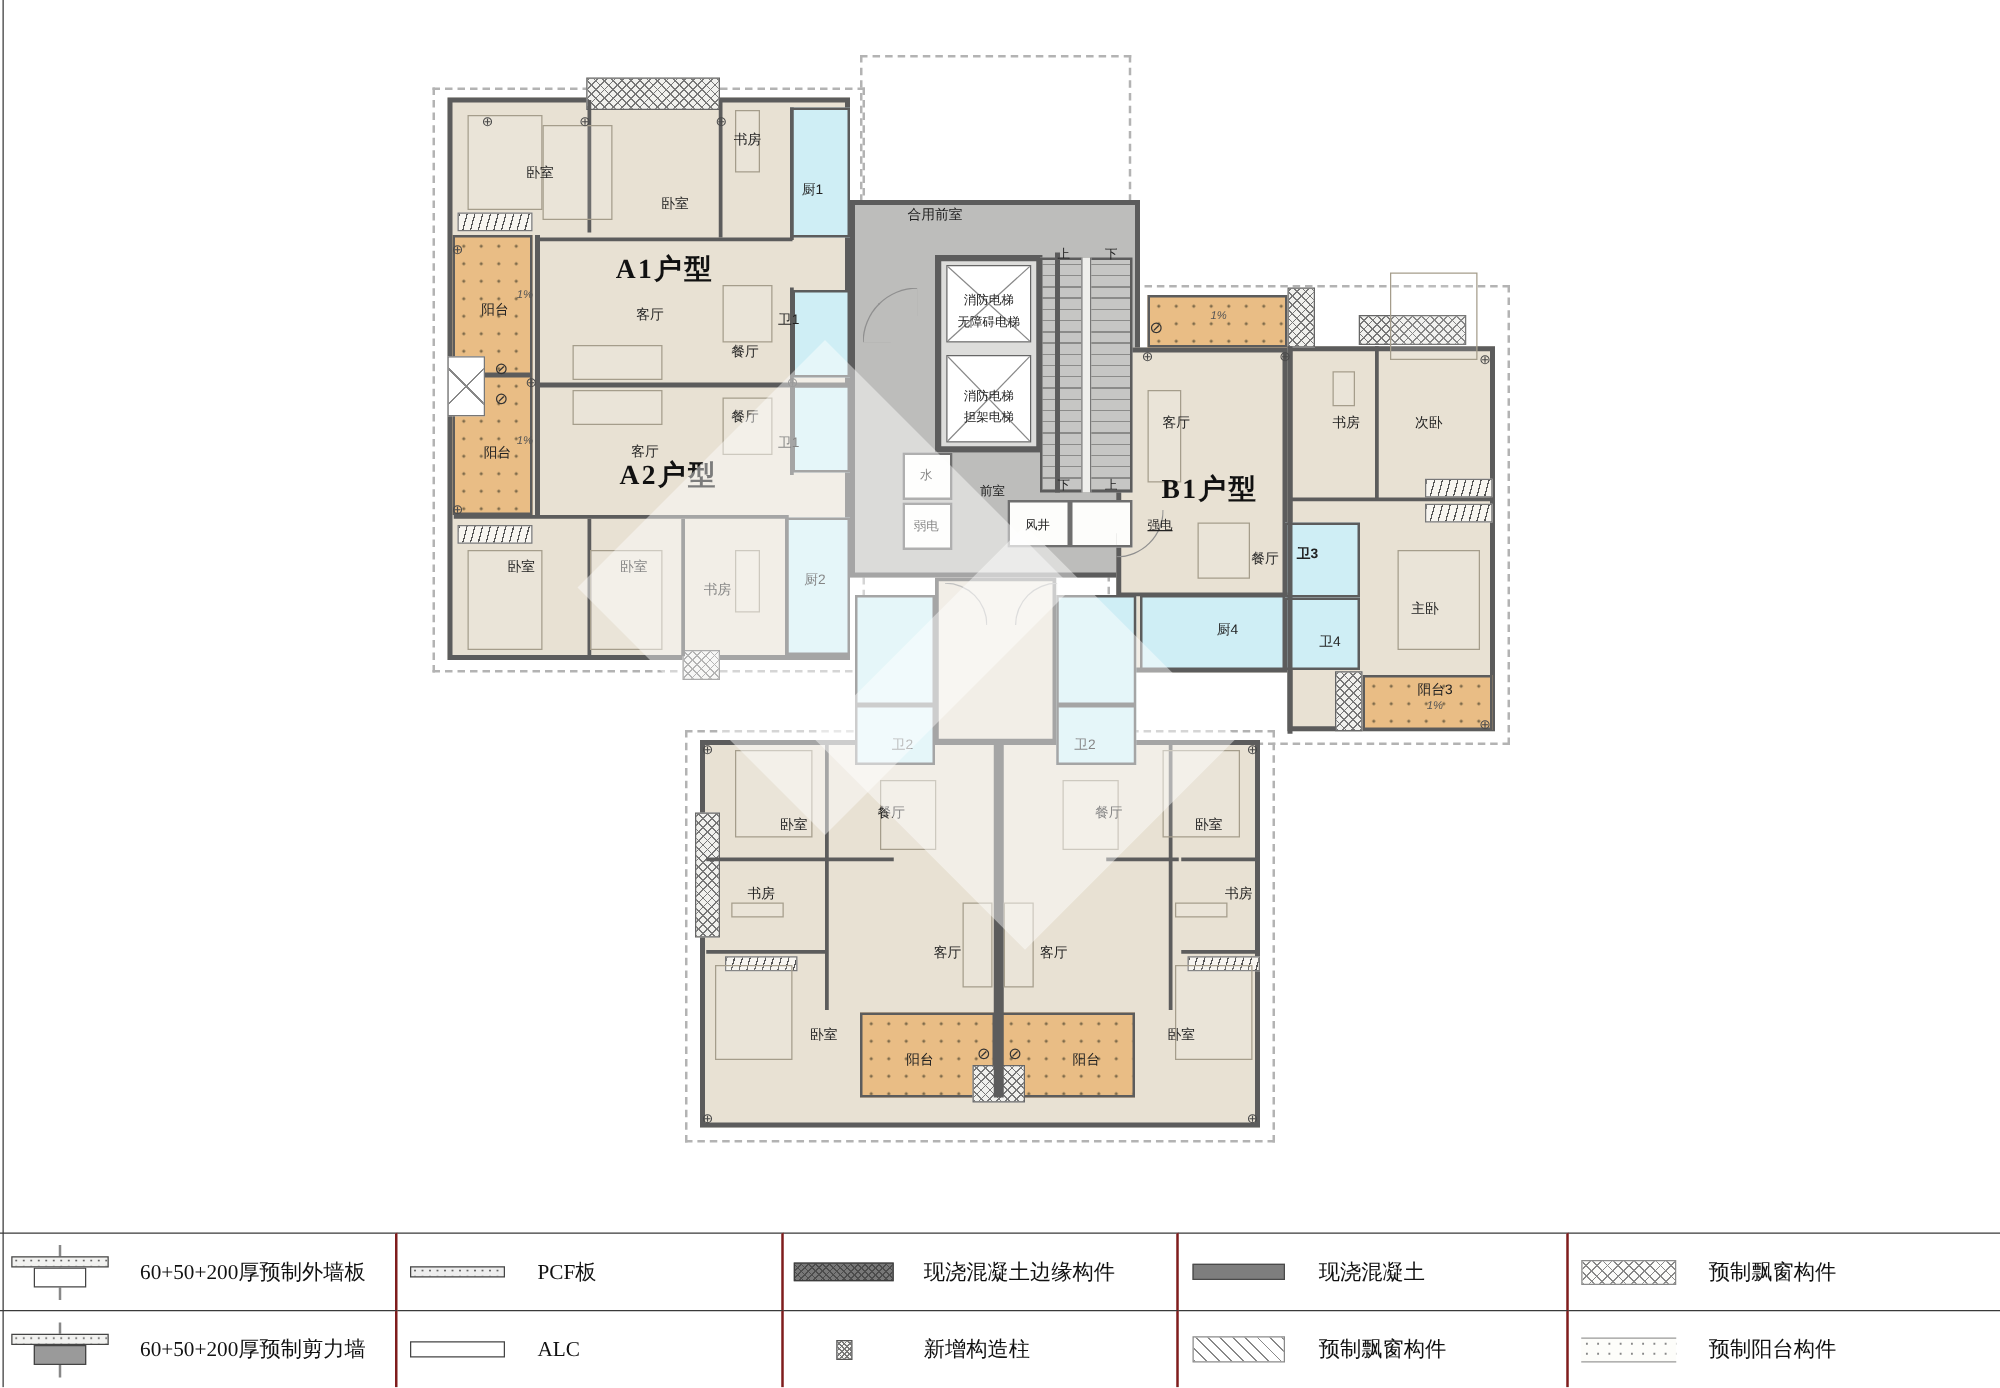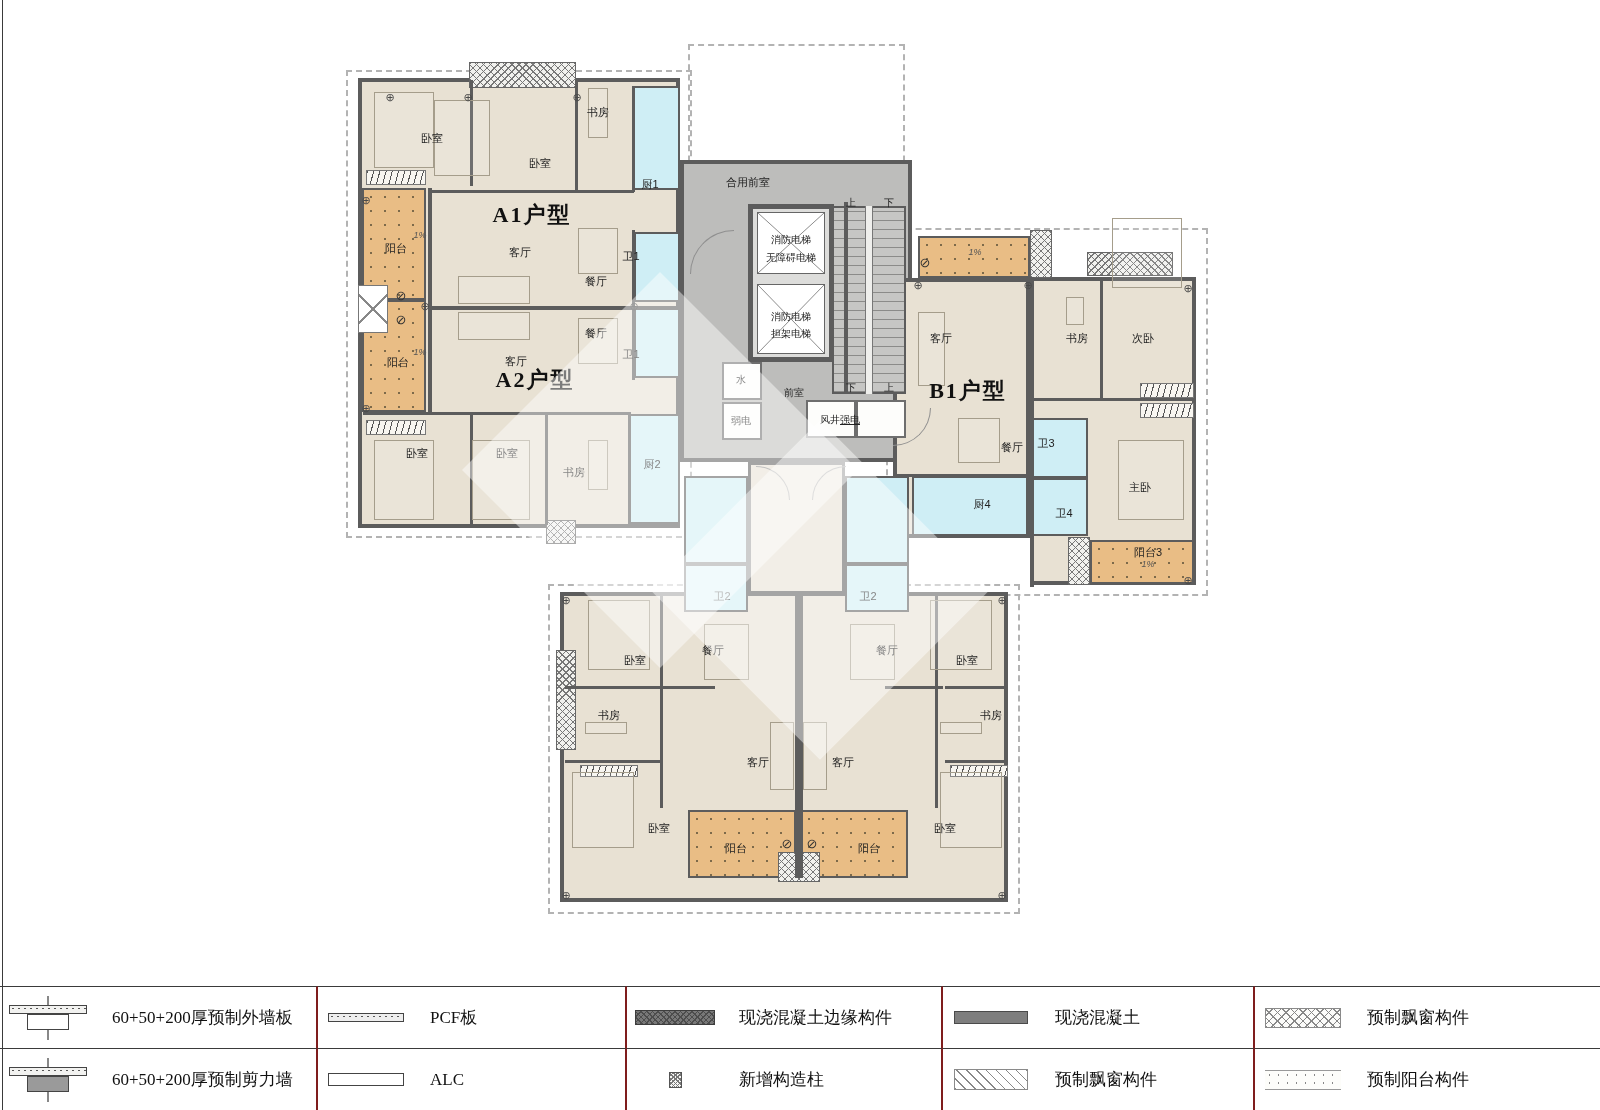--- a/index.html
+++ b/index.html
@@ -218,52 +218,52 @@
       <span class="lbl lm" style="left: 566px; top: 895px;">⊕</span>
       <span class="lbl lm" style="left: 1002px; top: 895px;">⊕</span>
     </div>
   <div id="label-layer" class="abs" style="left:0;top:0;width:1600px;height:1110px;">
       <span class="lbl lu" style="left: 532px; top: 215px;">A1户型</span>
       <span class="lbl lu" style="left: 535px; top: 380px;">A2户型</span>
       <span class="lbl lu" style="left: 968px; top: 391px;">B1户型</span>
       <span class="lbl lr" style="left: 432px; top: 138px;">卧室</span>
       <span class="lbl lr" style="left: 540px; top: 163px;">卧室</span>
       <span class="lbl lr" style="left: 598px; top: 112px;">书房</span>
-      <span class="lbl lr" style="left: 650px; top: 152px; margin-top: 32px;">厨1</span>
+      <span class="lbl lr" style="left: 650px; top: 152px;">厨1</span>
       <span class="lbl lr" style="left: 396px; top: 248px;">阳台</span>
       <span class="lbl lr" style="left: 520px; top: 252px;">客厅</span>
       <span class="lbl lr" style="left: 596px; top: 281px;">餐厅</span>
       <span class="lbl lr" style="left: 631px; top: 256px;">卫1</span>
       <span class="lbl lr" style="left: 596px; top: 333px;">餐厅</span>
       <span class="lbl lr" style="left: 516px; top: 361px;">客厅</span>
       <span class="lbl lr" style="left: 398px; top: 362px;">阳台</span>
       <span class="lbl lr" style="left: 631px; top: 354px;">卫1</span>
       <span class="lbl lr" style="left: 417px; top: 453px;">卧室</span>
       <span class="lbl lr" style="left: 507px; top: 453px;">卧室</span>
       <span class="lbl lr" style="left: 574px; top: 472px;">书房</span>
       <span class="lbl lr" style="left: 652px; top: 464px; text-align: center;">厨2</span>
-      <span class="lbl lr" style="left: 748px; top: 182px;">合用前室</span>
+      <span class="lbl lr" style="left: 748px; top: 172px;">合用前室</span>
       <span class="lbl ls" style="left: 791px; top: 240px;">消防电梯</span>
       <span class="lbl ls" style="left: 791px; top: 258px;">无障碍电梯</span>
       <span class="lbl ls" style="left: 791px; top: 317px;">消防电梯</span>
       <span class="lbl ls" style="left: 791px; top: 334px;">担架电梯</span>
       <span class="lbl ls" style="left: 851px; top: 203px;">上</span>
       <span class="lbl ls" style="left: 889px; top: 203px;">下</span>
       <span class="lbl ls" style="left: 851px; top: 388px;">下</span>
       <span class="lbl ls" style="left: 889px; top: 388px;">上</span>
       <span class="lbl ls" style="left: 741px; top: 380px;">水</span>
       <span class="lbl ls" style="left: 741px; top: 421px;">弱电</span>
       <span class="lbl ls" style="left: 794px; top: 393px;">前室</span>
       <span class="lbl ls" style="left: 830px; top: 420px;">风井</span>
-      <span class="lbl ls" style="left: 850px; top: 420px; text-decoration: underline;">强电</span>
+      <span class="lbl ls" style="left: 928px; top: 420px; text-decoration: underline;">强电</span>
       <span class="lbl lr" style="left: 941px; top: 338px;">客厅</span>
       <span class="lbl lr" style="left: 1077px; top: 338px;">书房</span>
       <span class="lbl lr" style="left: 1143px; top: 338px;">次卧</span>
       <span class="lbl lr" style="left: 1012px; top: 447px;">餐厅</span>
-      <span class="lbl lr" style="left: 1046px; top: 443px;">卫3</span>
+      <span class="lbl lr" style="left: 1046px; top: 443px; font-weight: bold;">卫3</span>
       <span class="lbl lr" style="left: 982px; top: 504px;">厨4</span>
       <span class="lbl lr" style="left: 1064px; top: 513px;">卫4</span>
       <span class="lbl lr" style="left: 1140px; top: 487px;">主卧</span>
       <span class="lbl lr" style="left: 1148px; top: 552px;">阳台3</span>
       <span class="lbl lr" style="left: 722px; top: 596px;">卫2</span>
       <span class="lbl lr" style="left: 868px; top: 596px;">卫2</span>
       <span class="lbl lr" style="left: 713px; top: 650px;">餐厅</span>
       <span class="lbl lr" style="left: 887px; top: 650px;">餐厅</span>
       <span class="lbl lr" style="left: 635px; top: 660px;">卧室</span>
       <span class="lbl lr" style="left: 967px; top: 660px;">卧室</span>

